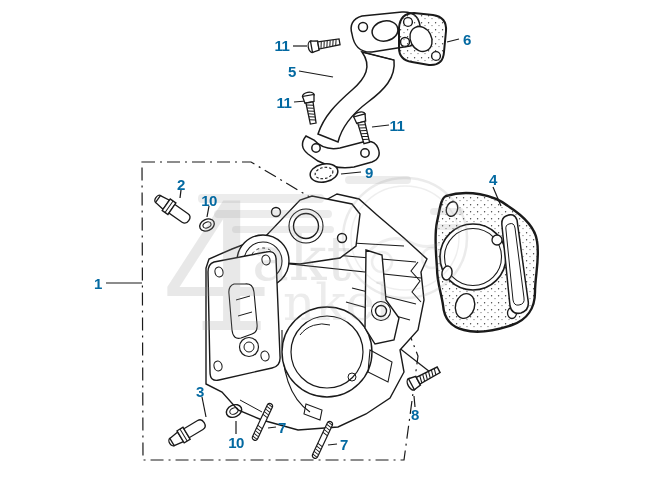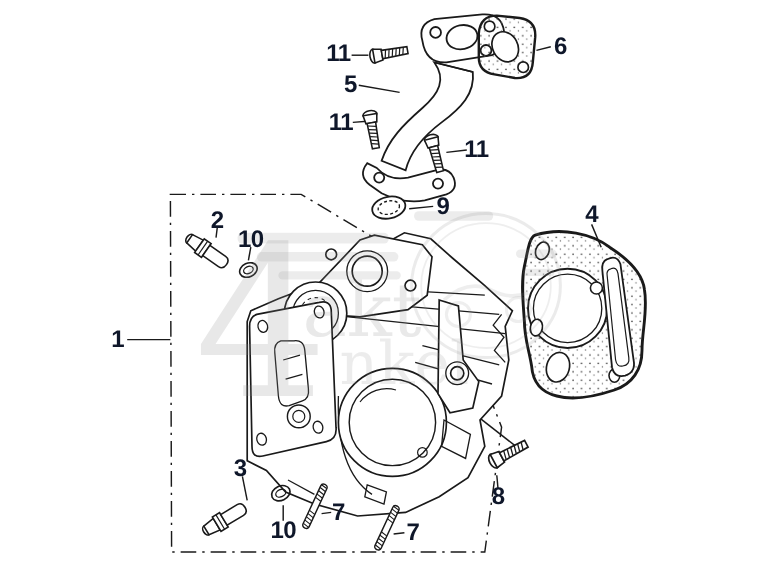--- a/index.html
+++ b/index.html
@@ -7,23 +7,23 @@
     position:relative;
     width:650px;height:488px;
     background:#ffffff;
     font-family:"Liberation Sans", sans-serif;
     overflow:hidden;
   }
   .stage svg{position:absolute;left:0;top:0;}
   .callout{
     position:absolute;
     transform:translate(-50%,-50%);
-    font-size:20px;
+    font-size:15px;
     font-weight:700;
-    color:#0f172a;
+    color:#0369a1;
     letter-spacing:-0.5px;
     line-height:1;
     user-select:none;
   }
   .wm-serif{font-family:"DejaVu Serif", serif;}
 </style>
 </head>
 <body>
 
 <div class="stage">

